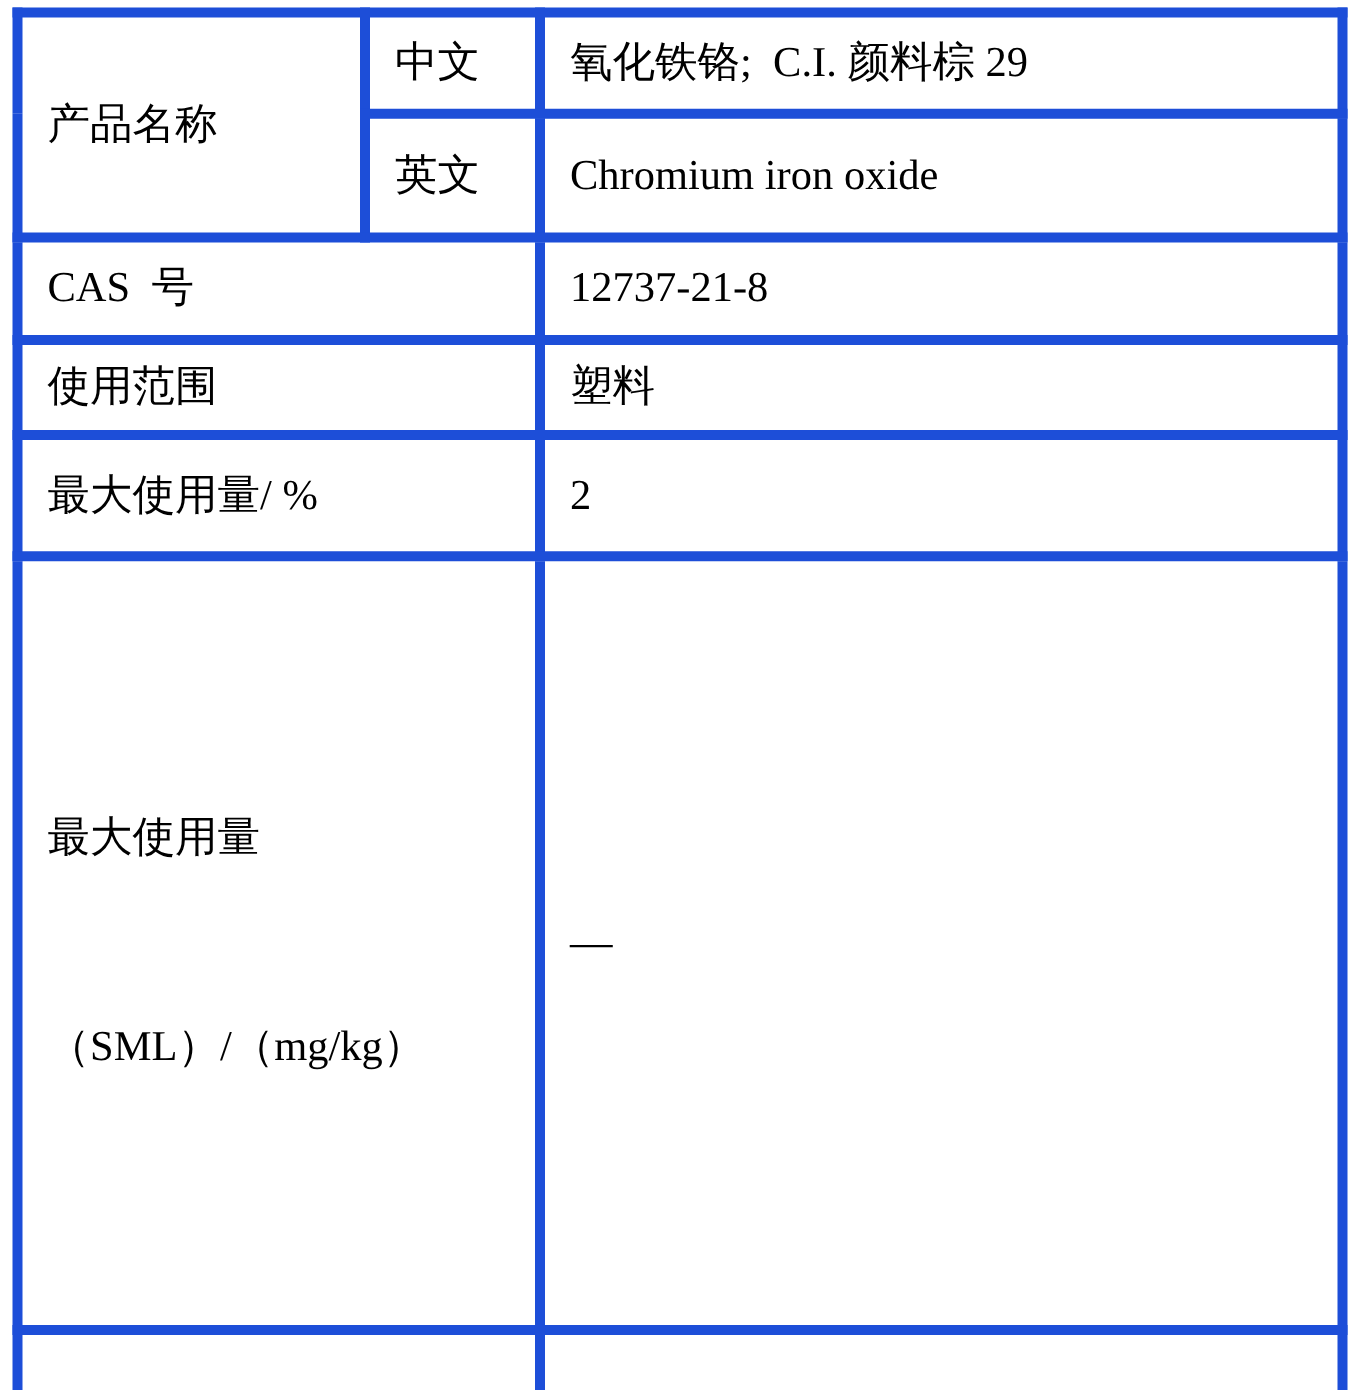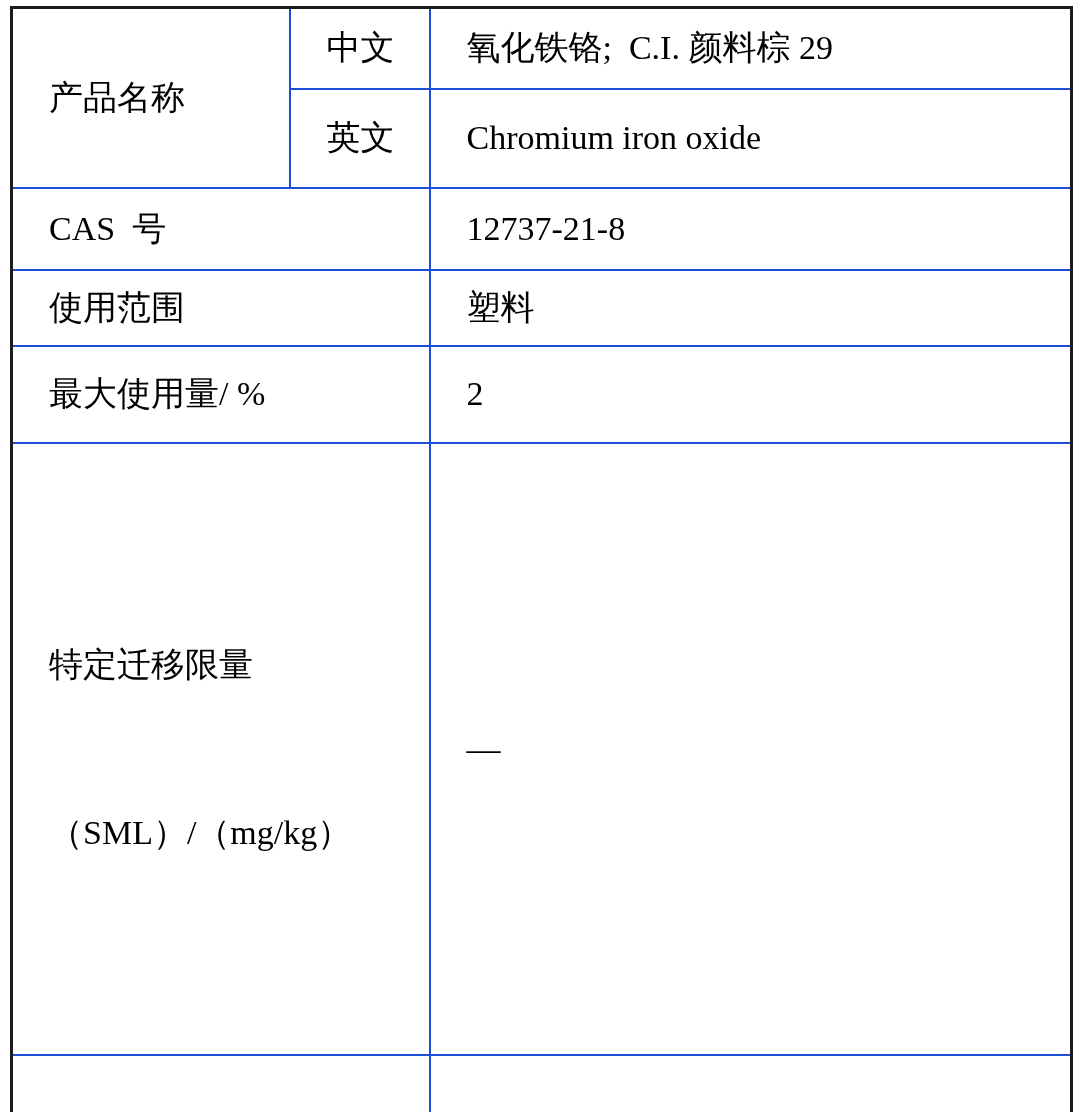--- a/index.html
+++ b/index.html
@@ -22,23 +22,23 @@
   table.spec-table {
     position: absolute;
     left: 10px;
     top: 6px;
     width: 1060px;
     height: 1096px;
     border-collapse: collapse;
     table-layout: fixed;
   }
   table.spec-table td {
-    border: 2px solid #1d4ed8;
+    border: 8px solid #1d4ed8;
     vertical-align: middle;
-    padding: 0 10px 0 36px;
+    padding: 0 10px 0 20px;
     white-space: pre-wrap;
     overflow: hidden;
     line-height: 1.35;
   }
   table.spec-table { border: 3px solid #1c1c1c; }
   td.value-cell { padding-left: 22px; margin-left: 28px; }
   .two-line div { line-height: 76px; }
   .dash { font-size: 34px; }
 </style>
 </head>
@@ -69,21 +69,21 @@
       <td colspan="2">使用范围</td>
       <td class="value-cell">塑料</td>
     </tr>
     <tr style="height:97px">
       <td colspan="2">最大使用量/ %</td>
       <td class="value-cell">2</td>
     </tr>
     <tr style="height:161px">
       <td colspan="2">
         <div class="two-line">
-          <div>特定迁移限量</div>
+          <div>最大使用量</div>
           <div>（SML）/（mg/kg）</div>
         </div>
       </td>
       <td class="value-cell dash">—</td>
     </tr>
     <tr style="height:155px">
       <td colspan="2">
         <div class="two-line">
           
           

